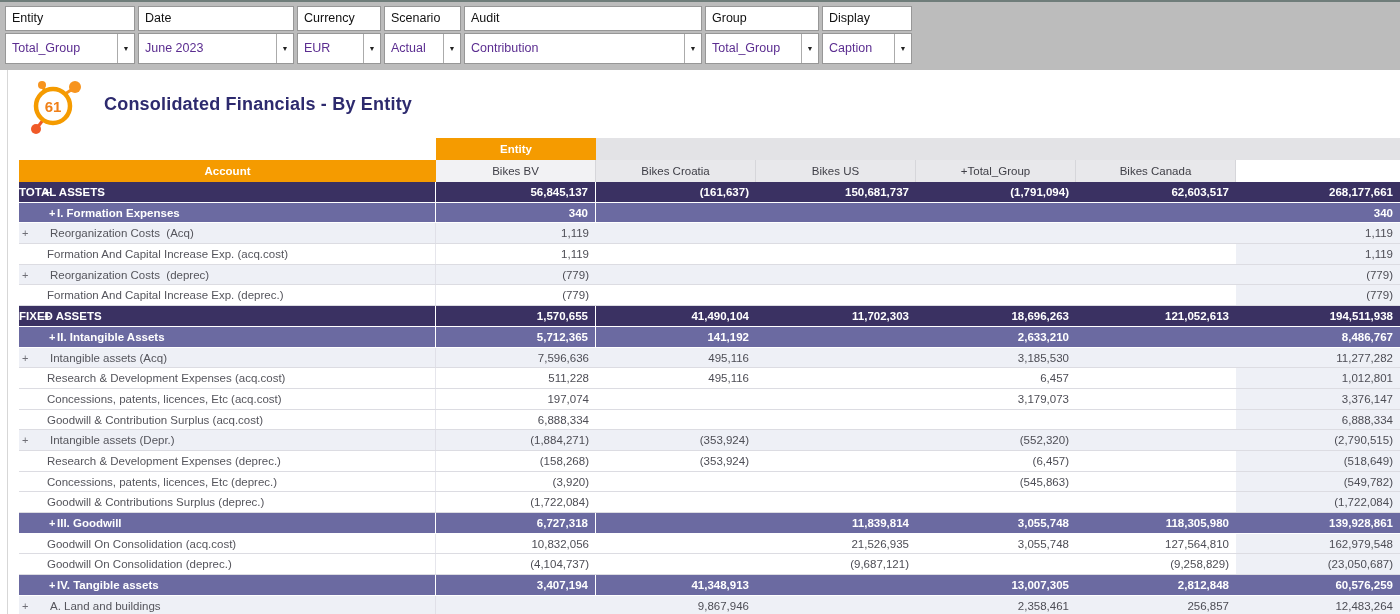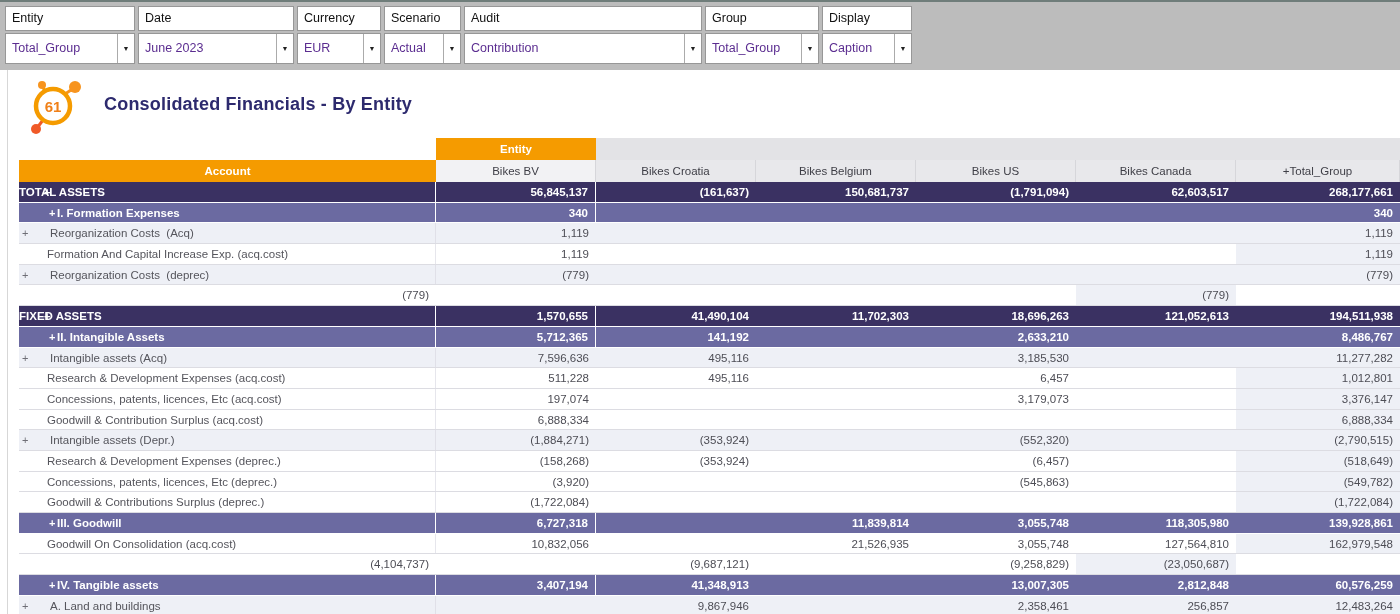--- a/index.html
+++ b/index.html
@@ -146,24 +146,23 @@
 <div class="grid-table">
   <div class="trow band">
     <div class="spacer"></div>
     <div class="entity-tab">Entity</div>
     <div class="band-rest"></div>
   </div>
   <div class="trow caption-row">
     <div class="acct-head">Account</div>
   <div class="cap-cell bv">Bikes BV</div>
       <div class="cap-cell">Bikes Croatia</div>
-      <div class="cap-cell">Bikes Belgium</div>
       <div class="cap-cell">Bikes US</div>
+      <div class="cap-cell">+Total_Group</div>
       <div class="cap-cell">Bikes Canada</div>
-      <div class="cap-cell">+Total_Group</div>
     </div>
   <div id="rows-container">
       <div class="trow drow row-total">
         <div class="acct"><span class="plus">+</span><span class="lbl">TOTAL ASSETS</span></div>
         <div class="val c0">56,845,137</div>
         <div class="val c1">(161,637)</div>
         <div class="val c2">150,681,737</div>
         <div class="val c3">(1,791,094)</div>
         <div class="val c4">62,603,517</div>
         <div class="val c5">268,177,661</div>
@@ -198,20 +197,21 @@
       <div class="trow drow row-group">
         <div class="acct"><span class="plus">+</span><span class="lbl">Reorganization Costs  (deprec)</span></div>
         <div class="val c0">(779)</div>
         <div class="val c1"></div>
         <div class="val c2"></div>
         <div class="val c3"></div>
         <div class="val c4"></div>
         <div class="val c5">(779)</div>
       </div>
       <div class="trow drow row-leaf">
+        <div class="acct"><span class="lbl">Formation And Capital Increase Exp. (deprec.)</span></div>
         <div class="val c0">(779)</div>
         <div class="val c1"></div>
         <div class="val c2"></div>
         <div class="val c3"></div>
         <div class="val c4"></div>
         <div class="val c5">(779)</div>
       </div>
       <div class="trow drow row-total">
         <div class="acct"><span class="plus">+</span><span class="lbl">FIXED ASSETS</span></div>
         <div class="val c0">1,570,655</div>
@@ -314,20 +314,21 @@
       <div class="trow drow row-leaf">
         <div class="acct"><span class="lbl">Goodwill On Consolidation (acq.cost)</span></div>
         <div class="val c0">10,832,056</div>
         <div class="val c1"></div>
         <div class="val c2">21,526,935</div>
         <div class="val c3">3,055,748</div>
         <div class="val c4">127,564,810</div>
         <div class="val c5">162,979,548</div>
       </div>
       <div class="trow drow row-leaf">
+        <div class="acct"><span class="lbl">Goodwill On Consolidation (deprec.)</span></div>
         <div class="val c0">(4,104,737)</div>
         <div class="val c1"></div>
         <div class="val c2">(9,687,121)</div>
         <div class="val c3"></div>
         <div class="val c4">(9,258,829)</div>
         <div class="val c5">(23,050,687)</div>
       </div>
       <div class="trow drow row-section">
         <div class="acct"><span class="plus">+</span><span class="lbl">IV. Tangible assets</span></div>
         <div class="val c0">3,407,194</div>

